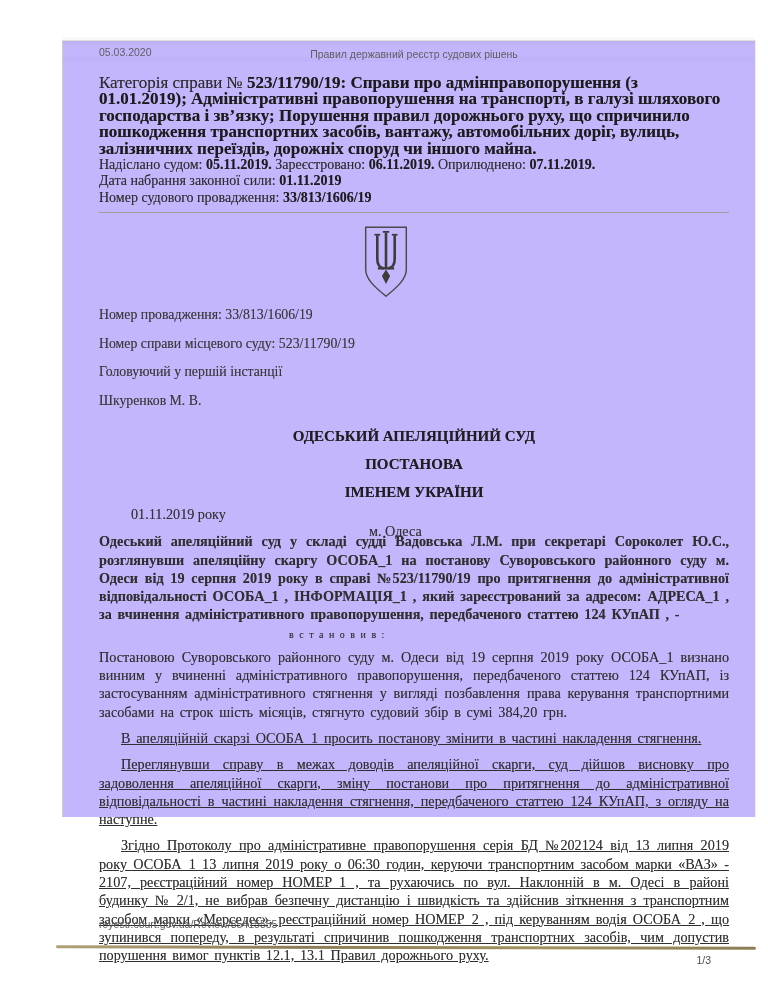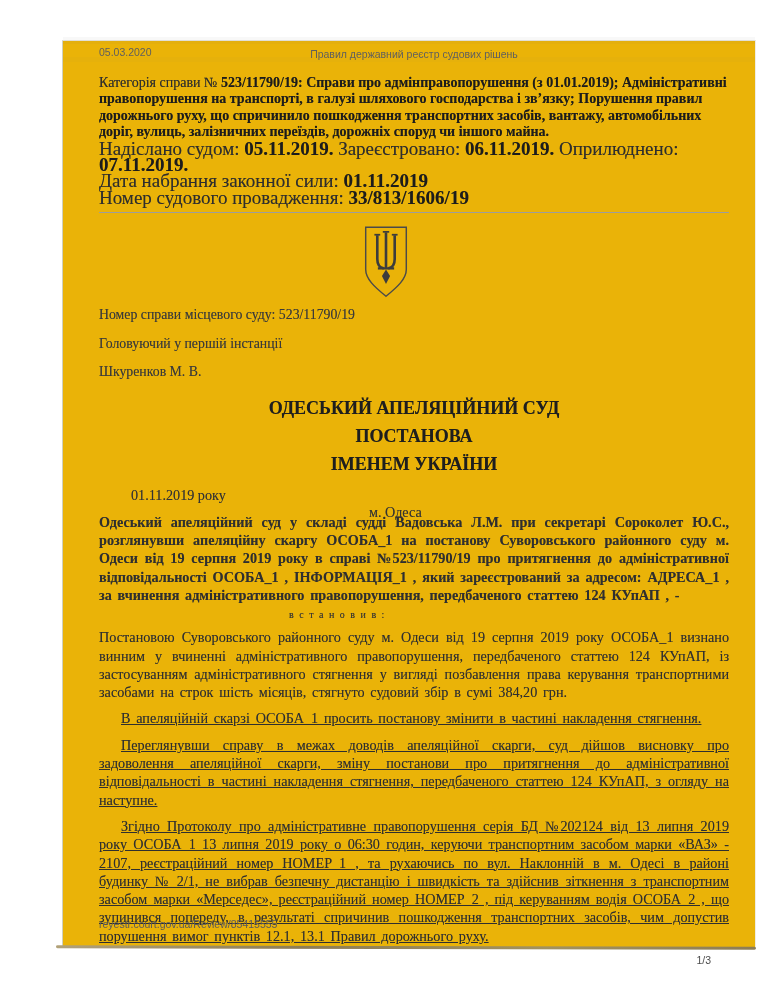--- a/index.html
+++ b/index.html
@@ -1,22 +1,22 @@
 <!DOCTYPE html>
 <html lang="uk"><head>
 <meta charset="utf-8">
 <style>
   html,body{margin:0;padding:0;background:#ffffff;}
   body{width:768px;height:994px;position:relative;overflow:hidden;
        font-family:"Liberation Serif", serif;}
 
   
   .page{
-    position:absolute;left:62px;top:40px;width:694px;height:908px;
-    background:#eab308;
+    position:absolute;left:62px;top:40px;width:694px;height:777px;
+    background:#c4b5fd;
     border-left:1px solid #cfd0c0;
     border-top:1px solid #e7e5dc;
     border-right:1px solid #efede4;
     box-sizing:border-box;
     padding:0 26px 10px 36px;
   }
   .streak{position:absolute;left:0;width:100%;pointer-events:none;}
   .streak.s1{top:-4px;height:7px;background:rgba(120,120,120,0.05);}
   .streak.s2{top:16px;height:5px;background:rgba(120,120,120,0.03);}
   .bottom-edge{
@@ -25,44 +25,44 @@
     border-radius:2px;transform:rotate(0.12deg);
   }
 
   
   .scan-header{position:relative;margin-top:5px;height:14px;
     font-family:"Liberation Sans", sans-serif;font-size:10.5px;color:#5f5f5f;}
   .scan-header .hdr-date{position:absolute;left:0;top:0;}
   .scan-header .hdr-title{position:absolute;left:0;right:0;text-align:center;top:2px;}
 
   
-  .category{margin-top:15px;font-size:14px;line-height:16.4px;color:#1c1c1c;
+  .category{margin-top:15px;font-size:17px;line-height:16.4px;color:#1c1c1c;
     font-weight:bold;text-align:left;
     text-shadow:0 0 0.5px rgba(40,40,40,0.55);}
   .category .reg{font-weight:normal;color:#2e2e2e;}
-  .meta-line{font-weight:normal;color:#2e2e2e;font-size:19px;line-height:16.4px;
+  .meta-line{font-weight:normal;color:#2e2e2e;font-size:14px;line-height:16.4px;
     text-shadow:0 0 0.5px rgba(40,40,40,0.45);}
   .meta-line b{font-weight:bold;color:#1c1c1c;}
 
   .rule{border:none;border-top:1px solid #9d9d9d;margin:6px 0 0 0;}
 
   
   .emblem-wrap{margin:11px 0 0 258px;width:58px;height:76px;}
 
   
   .details{margin-top:8px;font-size:13.8px;color:#3a3a3a;
     text-shadow:0 0 0.5px rgba(60,60,60,0.5);}
   .details .dline{margin-bottom:14.5px;line-height:14px;}
 
   
-  .headings{margin-top:9px;text-align:center;font-weight:bold;font-size:18px;
+  .headings{margin-top:9px;text-align:center;font-weight:bold;font-size:15px;
     line-height:28px;color:#1e1e1e;text-shadow:0 0 0.5px rgba(40,40,40,0.55);}
 
   
-  .date-place{position:relative;margin-top:9px;height:18px;font-size:14.2px;color:#333;
+  .date-place{position:relative;height:18px;font-size:14.2px;color:#333;
     text-shadow:0 0 0.5px rgba(60,60,60,0.5);}
   .date-place .dp-date{margin-left:32px;}
   .date-place .dp-place{position:absolute;left:270px;top:17px;}
 
   
   .para{margin:8px 0 0 0;font-size:14.2px;line-height:18.3px;color:#2f2f2f;
     text-align:justify;word-spacing:2.2px;
     text-shadow:0 0 0.5px rgba(60,60,60,0.5);}
   .para.first{margin-top:8px;font-weight:bold;}
   .para.indent{text-indent:22px;text-decoration:underline;}
@@ -125,20 +125,21 @@
         <path d="M30 18 H40"></path>
         <path d="M60 18 H70"></path>
         <path d="M44.5 13 H55.5"></path>
       </g>
       <rect x="36" y="74" width="28" height="4" fill="#3c3c3c"></rect>
       <path d="M50 78 L43 89 L50 103 L57 89 Z" fill="#3c3c3c"></path>
     </svg>
   </div>
 
   <div class="details">
+    <div class="dline">Номер провадження: 33/813/1606/19</div>
     <div class="dline">Номер справи місцевого суду: 523/11790/19</div>
     <div class="dline">Головуючий у першій інстанції</div>
     <div class="dline">Шкуренков М. В.</div>
   </div>
 
   <div class="headings">
     <div>ОДЕСЬКИЙ АПЕЛЯЦІЙНИЙ СУД</div>
     <div>ПОСТАНОВА</div>
     <div>ІМЕНЕМ УКРАЇНИ</div>
   </div>

